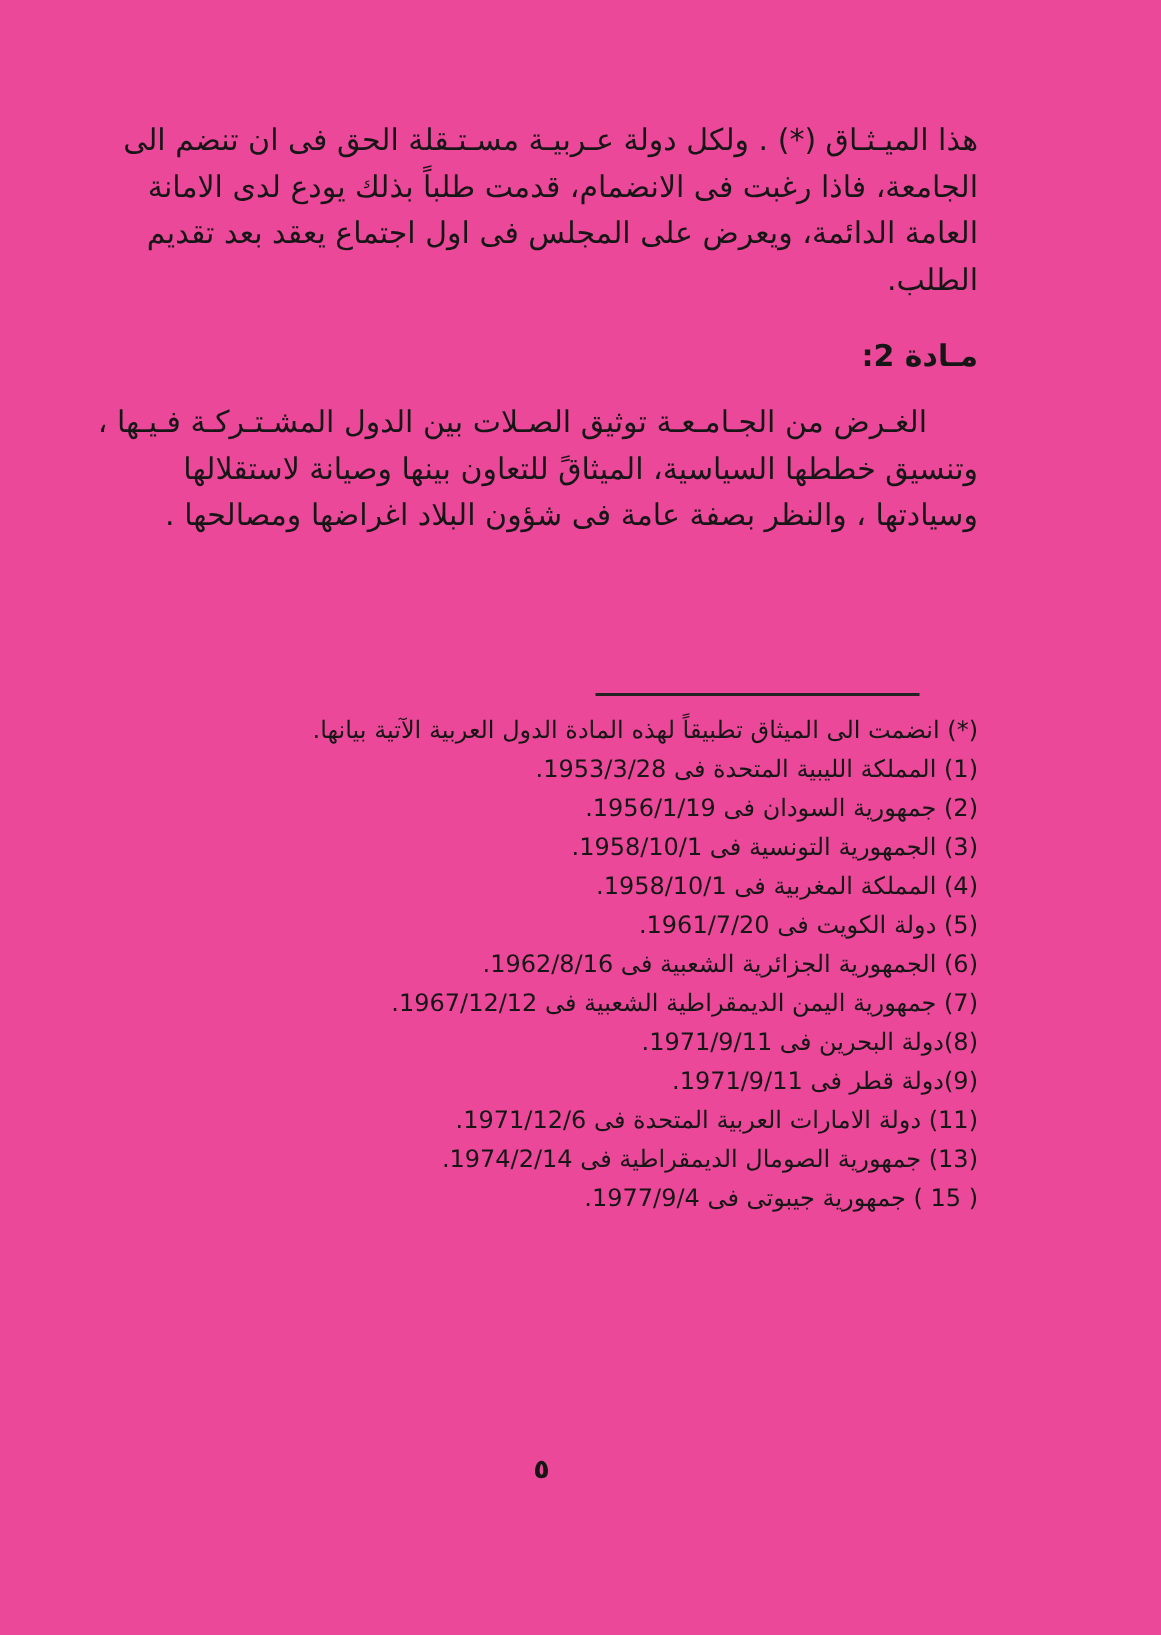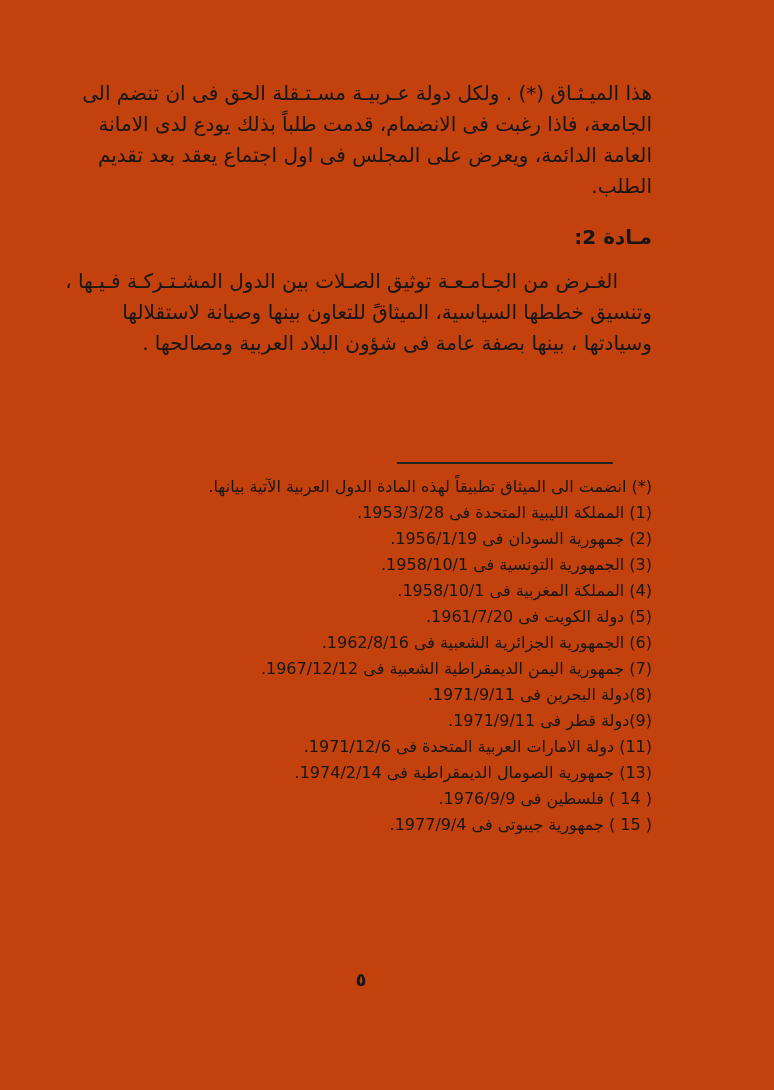--- a/index.html
+++ b/index.html
@@ -5,21 +5,21 @@
   html, body {
     margin: 0;
     padding: 0;
     background: #e8e8e8;
   }
   .page {
     position: relative;
     width: 774px;
     height: 1090px;
     margin: 0 auto;
-    background: #c2410c;
+    background: #ec4899;
     overflow: hidden;
     font-family: "DejaVu Sans", sans-serif;
     color: #161616;
     direction: rtl;
   }
   .block {
     position: absolute;
     right: 122px;
     width: 572px;
     direction: rtl;
@@ -76,38 +76,37 @@
     <div class="line">الجامعة، فاذا رغبت فى الانضمام، قدمت طلباً بذلك يودع لدى الامانة</div>
     <div class="line">العامة الدائمة، ويعرض على المجلس فى اول اجتماع يعقد بعد تقديم</div>
     <div class="line">الطلب.</div>
   </div>
 
   <div class="block heading">مـادة 2:</div>
 
   <div class="block body-text p2">
     <div class="line indent">الغـرض من الجـامـعـة توثيق الصـلات بين الدول المشـتـركـة فـيـها ،</div>
     <div class="line">وتنسيق خططها السياسية، الميثاقً للتعاون بينها وصيانة لاستقلالها</div>
-    <div class="line">وسيادتها ، بينها بصفة عامة فى شؤون البلاد العربية ومصالحها .</div>
+    <div class="line">وسيادتها ، والنظر بصفة عامة فى شؤون البلاد اغراضها ومصالحها .</div>
   </div>
 
 
   <div class="footnote-separator"></div>
 
   <div class="block footnotes">
     <div class="fline">(*) انضمت الى الميثاق تطبيقاً لهذه المادة الدول العربية الآتية بيانها.</div>
     <div class="fline">(1) المملكة الليبية المتحدة فى 1953/3/28.</div>
     <div class="fline">(2) جمهورية السودان فى 1956/1/19.</div>
     <div class="fline">(3) الجمهورية التونسية فى 1958/10/1.</div>
     <div class="fline">(4) المملكة المغربية فى 1958/10/1.</div>
     <div class="fline">(5) دولة الكويت فى 1961/7/20.</div>
     <div class="fline">(6) الجمهورية الجزائرية الشعبية فى 1962/8/16.</div>
     <div class="fline">(7) جمهورية اليمن الديمقراطية الشعبية فى 1967/12/12.</div>
     <div class="fline">(8)دولة البحرين فى 1971/9/11.</div>
     <div class="fline">(9)دولة قطر فى 1971/9/11.</div>
     <div class="fline">(11) دولة الامارات العربية المتحدة فى 1971/12/6.</div>
     <div class="fline">(13) جمهورية الصومال الديمقراطية فى 1974/2/14.</div>
-    <div class="fline">( 14 ) فلسطين فى 1976/9/9.</div>
     <div class="fline">( 15 ) جمهورية جيبوتى فى 1977/9/4.</div>
   </div>
 
   <div class="page-number">٥</div>
 
 </div>
 
 </body></html>

